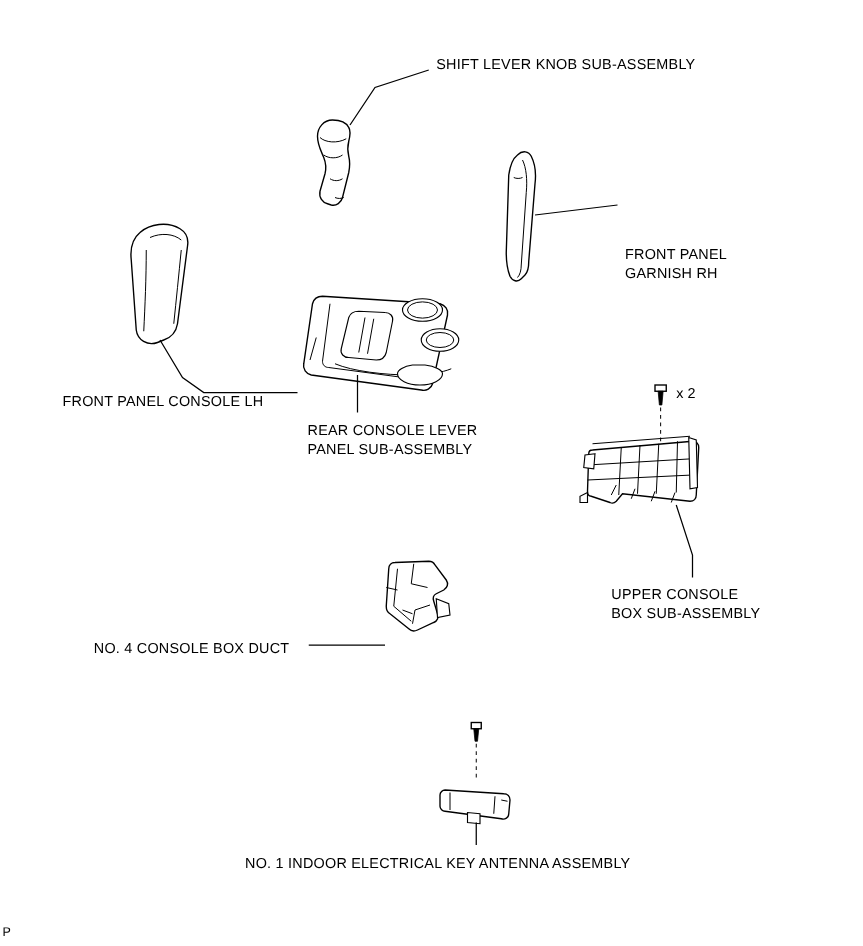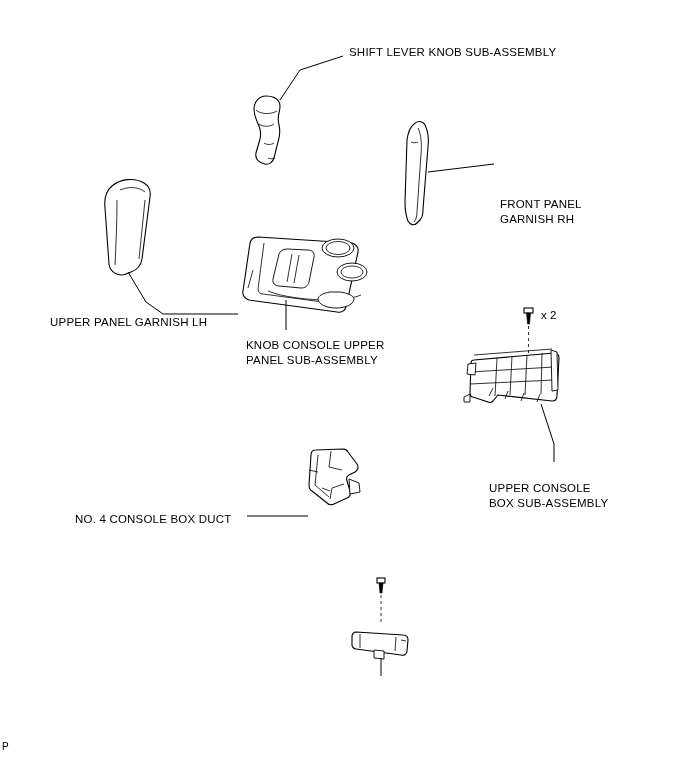--- a/index.html
+++ b/index.html
@@ -160,28 +160,29 @@
     </g>
     <path class="ln" d="M381 658 L381 676"></path>
 
   </svg>
 
   <div class="label" style="left:349px; top:45px;">SHIFT LEVER KNOB SUB-ASSEMBLY</div>
 
   <div class="label" style="left:500px; top:157px;margin-top:40px;">FRONT PANEL
 GARNISH RH</div>
 
-  <div class="label" style="left:50px; top:315px;">UPPER PANEL GARNISH LH</div>
+  <div class="label" style="left:50px; top:315px;">FRONT PANEL CONSOLE LH</div>
 
-  <div class="label" style="left:246px; top:338px;">KNOB CONSOLE UPPER
+  <div class="label" style="left:246px; top:338px;">REAR CONSOLE LEVER
 PANEL SUB-ASSEMBLY</div>
 
-  <div class="label" style="left:489px; top:469px;margin-top:12px;">UPPER CONSOLE
+  <div class="label" style="left:489px; top:469px;">UPPER CONSOLE
 BOX SUB-ASSEMBLY</div>
 
   <div class="label" style="left:75px; top:512px;">NO. 4 CONSOLE BOX DUCT</div>
 
+  <div class="label" style="left:196px; top:684px;">NO. 1 INDOOR ELECTRICAL KEY ANTENNA ASSEMBLY</div>
 
   <div class="multiplier" style="left:541px; top:309px;">x 2</div>
 
   <div class="footer-mark">P</div>
 
 </div>
 
 </body></html>

